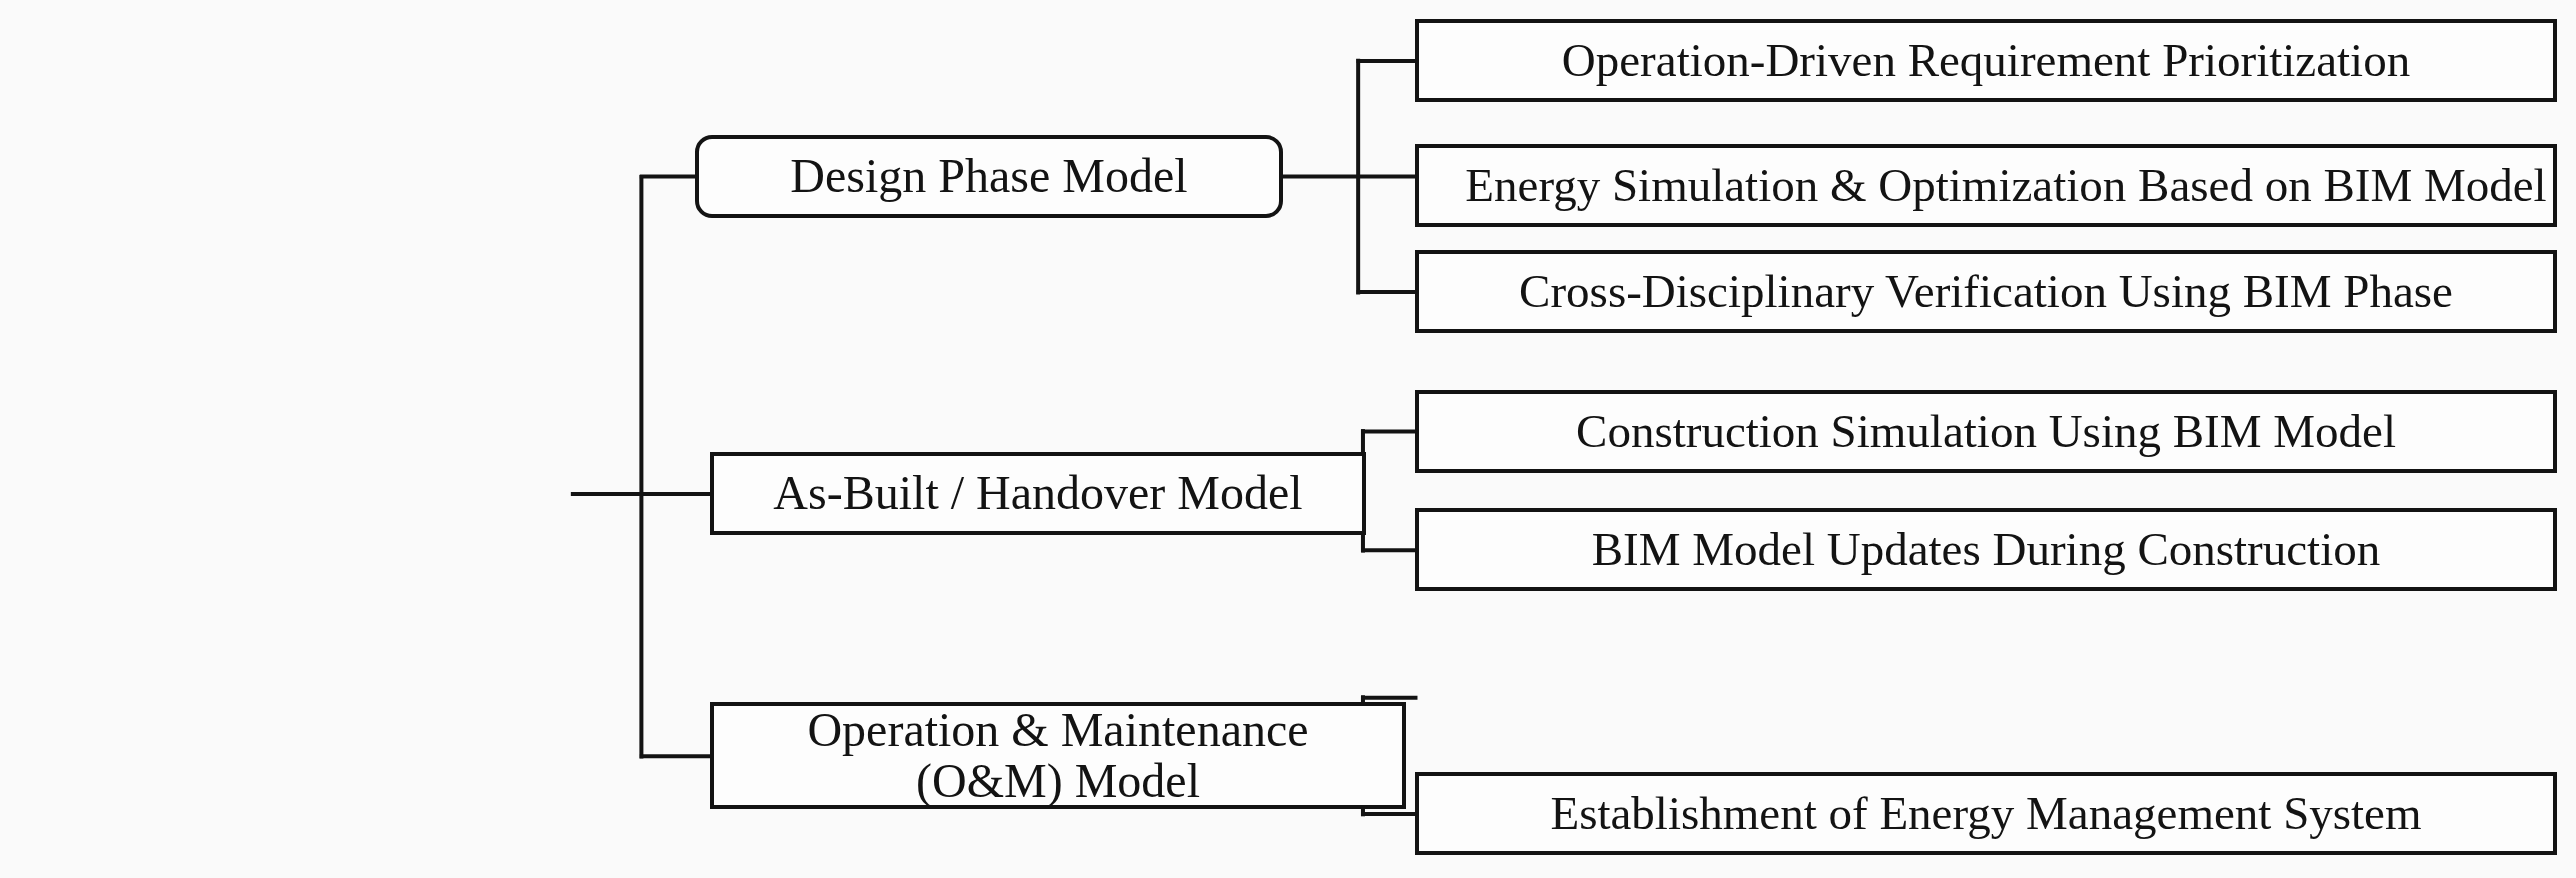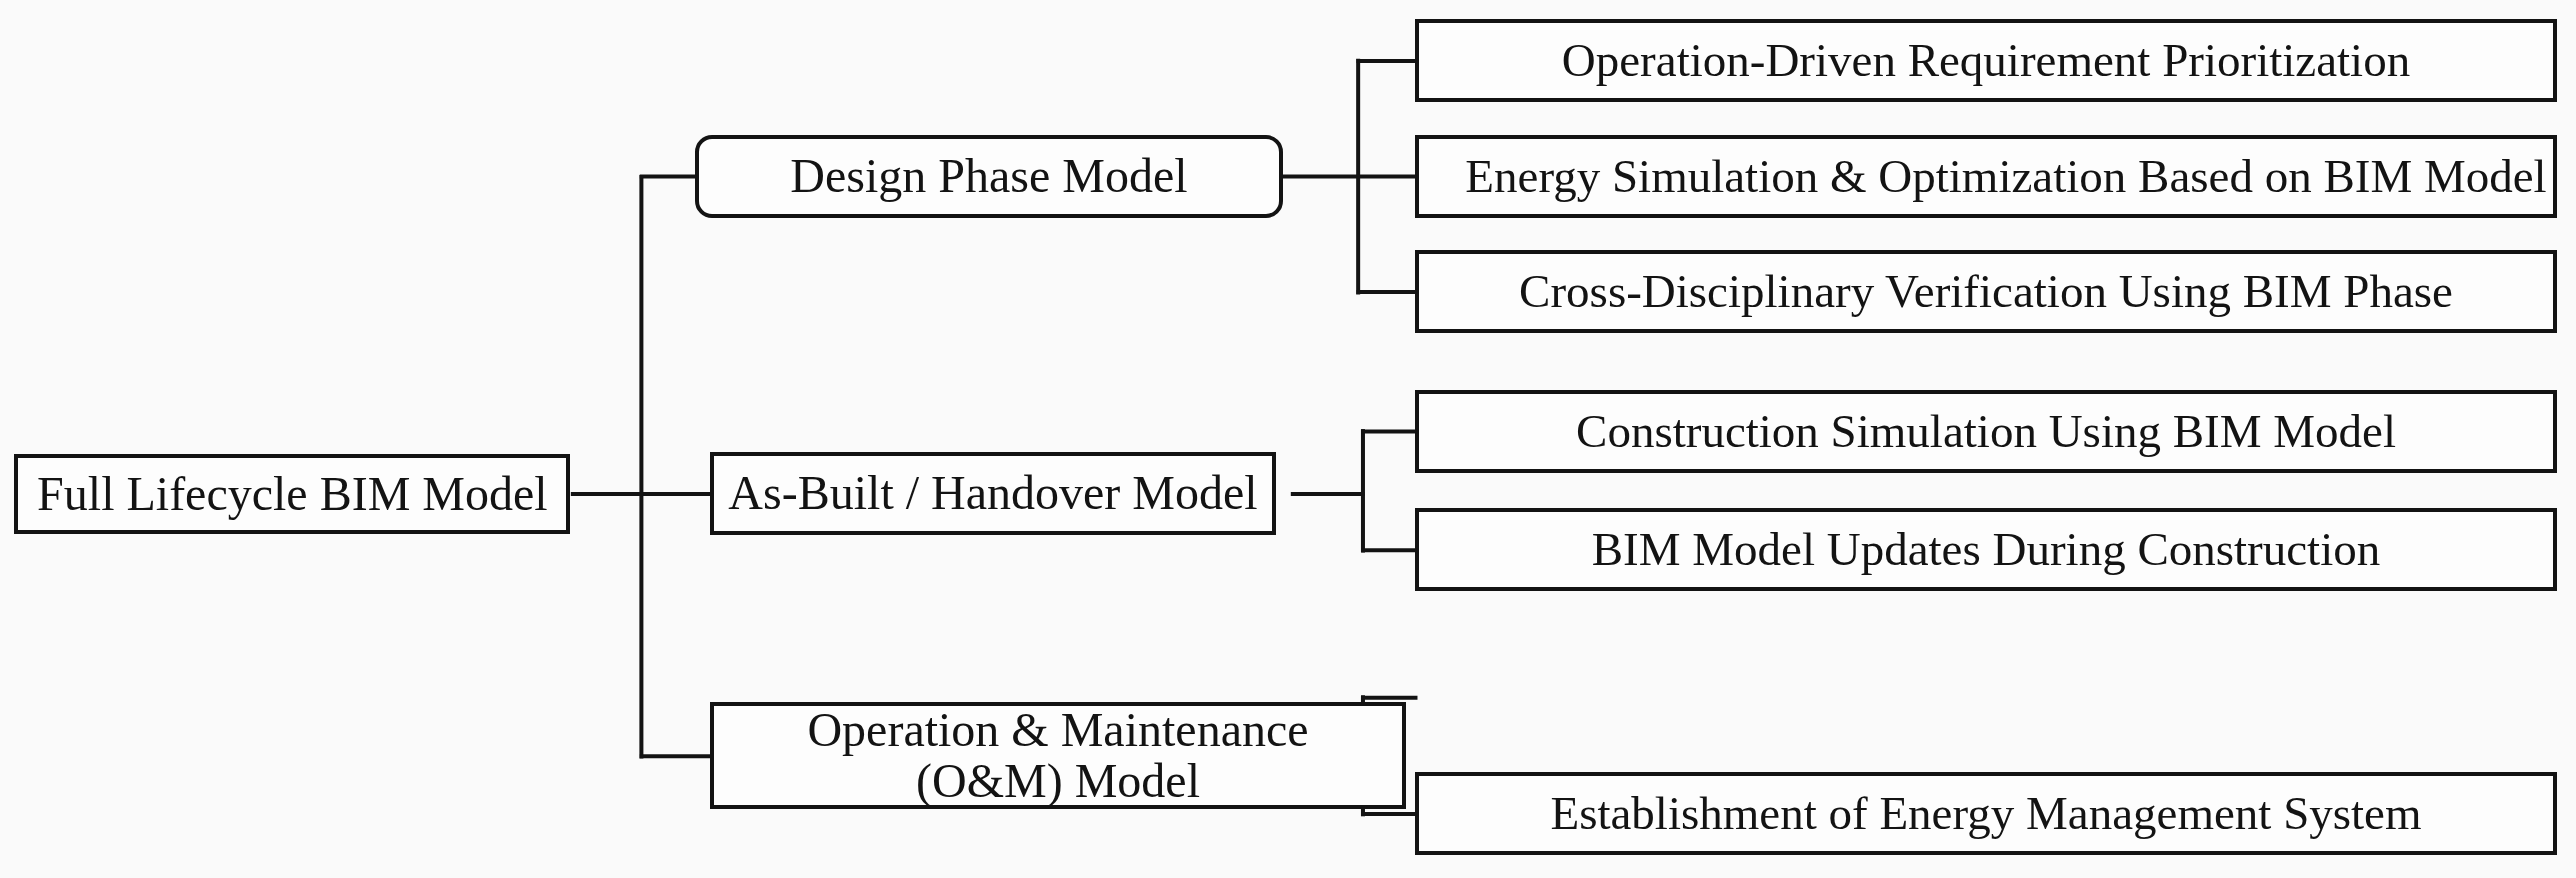--- a/index.html
+++ b/index.html
@@ -37,25 +37,25 @@
     font-size: 48px;
     line-height: 1.05;
     white-space: nowrap;
   }
   .node .line { display: block; }
   .node.leaf { font-size: 47px; }
 
   
   .n-root    { left: 14.4px;   top: 454px; width: 556px;  height: 80px; }
   .n-design  { left: 695px;  top: 135px; width: 588px;  height: 83px; border-radius: 17px; }
-  .n-asbuilt { left: 710px;  top: 452px; width: 566px;  height: 83px; }
+  .n-asbuilt { left: 710px;  top: 452px; width: 656px;  height: 83px; }
   .n-om      { left: 710px;  top: 702px; width: 696px;  height: 107px; }
   .n-leaf    { left: 1415px; width: 1142px; height: 83px; }
   .n-l0 { top: 19px; }
-  .n-l1 { top: 135px; padding-left: 40px; }
+  .n-l1 { top: 144px; padding-left: 40px; }
   .n-l2 { top: 250px; }
   .n-l3 { top: 390px; }
   .n-l4 { top: 508px; }
   .n-l5 { top: 656px; }
   .n-l6 { top: 772px; }
 </style>
 </head>
 <body>
 
 <div class="canvas">
@@ -81,23 +81,20 @@
       <line x1="1698" y1="538" x2="1768" y2="538"></line>
       <line x1="1698" y1="686" x2="1768" y2="686"></line>
 
       <line x1="1610" y1="943" x2="1702" y2="943"></line>
       <line x1="1700" y1="867" x2="1700" y2="1018"></line>
       <line x1="1698" y1="870" x2="1768" y2="870"></line>
       <line x1="1698" y1="1015" x2="1768" y2="1015"></line>
     </g>
   </svg>
 
-  <div class="node n-root">
-    <span class="line">Full Lifecycle BIM Model</span>
-  </div>
 
   <div class="node n-design">
     <span class="line">Design Phase Model</span>
   </div>
   <div class="node n-asbuilt">
     <span class="line">As-Built / Handover Model</span>
   </div>
   <div class="node n-om">
     <span class="line">Operation &amp; Maintenance</span>
     <span class="line">(O&amp;M) Model</span>

